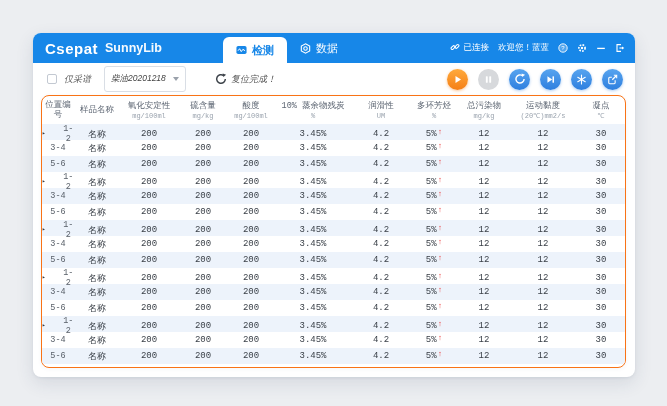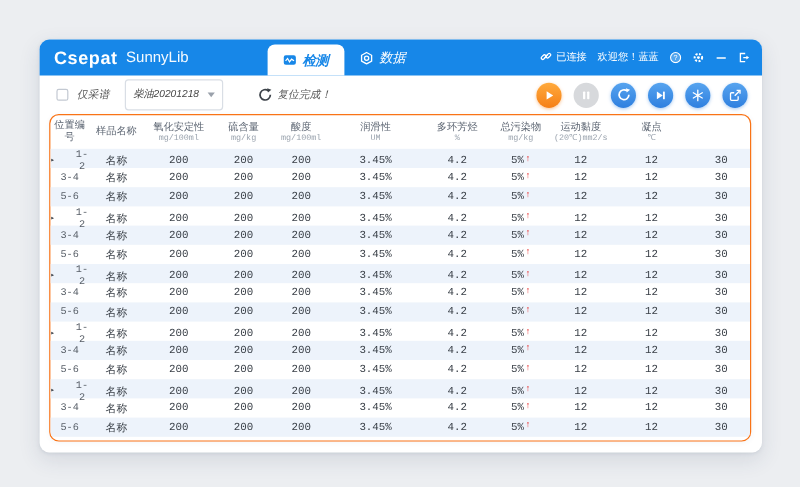--- a/index.html
+++ b/index.html
@@ -16,25 +16,25 @@
     display:flex; flex-direction:column;
   }
   
   .titlebar {
     height:30px; background:#1787e8; border-radius:8px 8px 0 0;
     display:flex; align-items:flex-end; color:#fff; padding:0 10px 0 12px;
     flex-shrink:0;
   }
   .brand-group { display:flex; align-items:center; height:30px; width:178px; }
   .brand { font-size:15px; font-weight:bold; letter-spacing:.5px; }
-  .product { font-size:12.5px; margin-left:7px; font-weight:normal; opacity:.96; }
+  .product { font-size:12.5px; margin-left:7px; font-weight:bold; opacity:.96; }
   .tabs { display:flex; align-items:flex-end; height:30px; }
   .tab {
     display:flex; align-items:center; gap:5px; font-size:11px;
-    padding:0 13px; height:26px; cursor:pointer; white-space:nowrap;font-style:italic;
+    padding:0 13px; height:26px; cursor:pointer; white-space:nowrap;
   }
   .tab.active {
     background:#fff; color:#1787e8; font-weight:bold;
     border-radius:6px 6px 0 0;
   }
   .tab.inactive { color:#fff; height:30px;text-align:center; }
   .tab .icon svg { display:block; }
   .tb-right {
     margin-left:auto; display:flex; align-items:center; gap:9px;
     height:30px; font-size:8.5px; white-space:nowrap;
@@ -261,20 +261,24 @@
         </div>
         <div class="th">
           <span class="th-label">硫含量</span>
           <span class="th-unit">mg/kg</span>
         </div>
         <div class="th">
           <span class="th-label">酸度</span>
           <span class="th-unit">mg/100ml</span>
         </div>
         <div class="th">
+          <span class="th-label">10% 蒸余物残炭</span>
+          <span class="th-unit">%</span>
+        </div>
+        <div class="th">
           <span class="th-label">润滑性</span>
           <span class="th-unit">UM</span>
         </div>
         <div class="th">
           <span class="th-label">多环芳烃</span>
           <span class="th-unit">%</span>
         </div>
         <div class="th">
           <span class="th-label">总污染物</span>
           <span class="th-unit">mg/kg</span>

